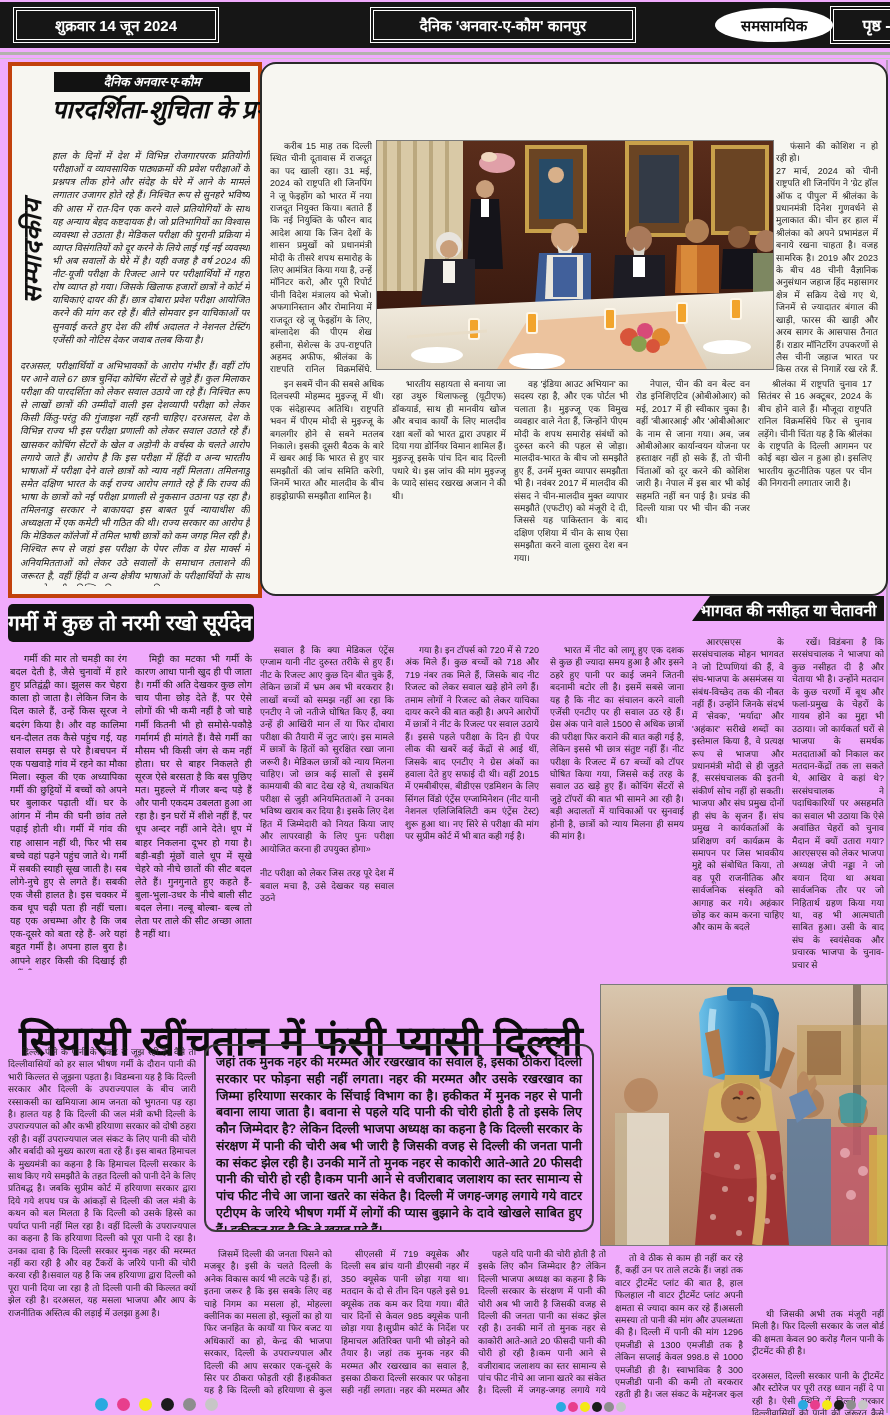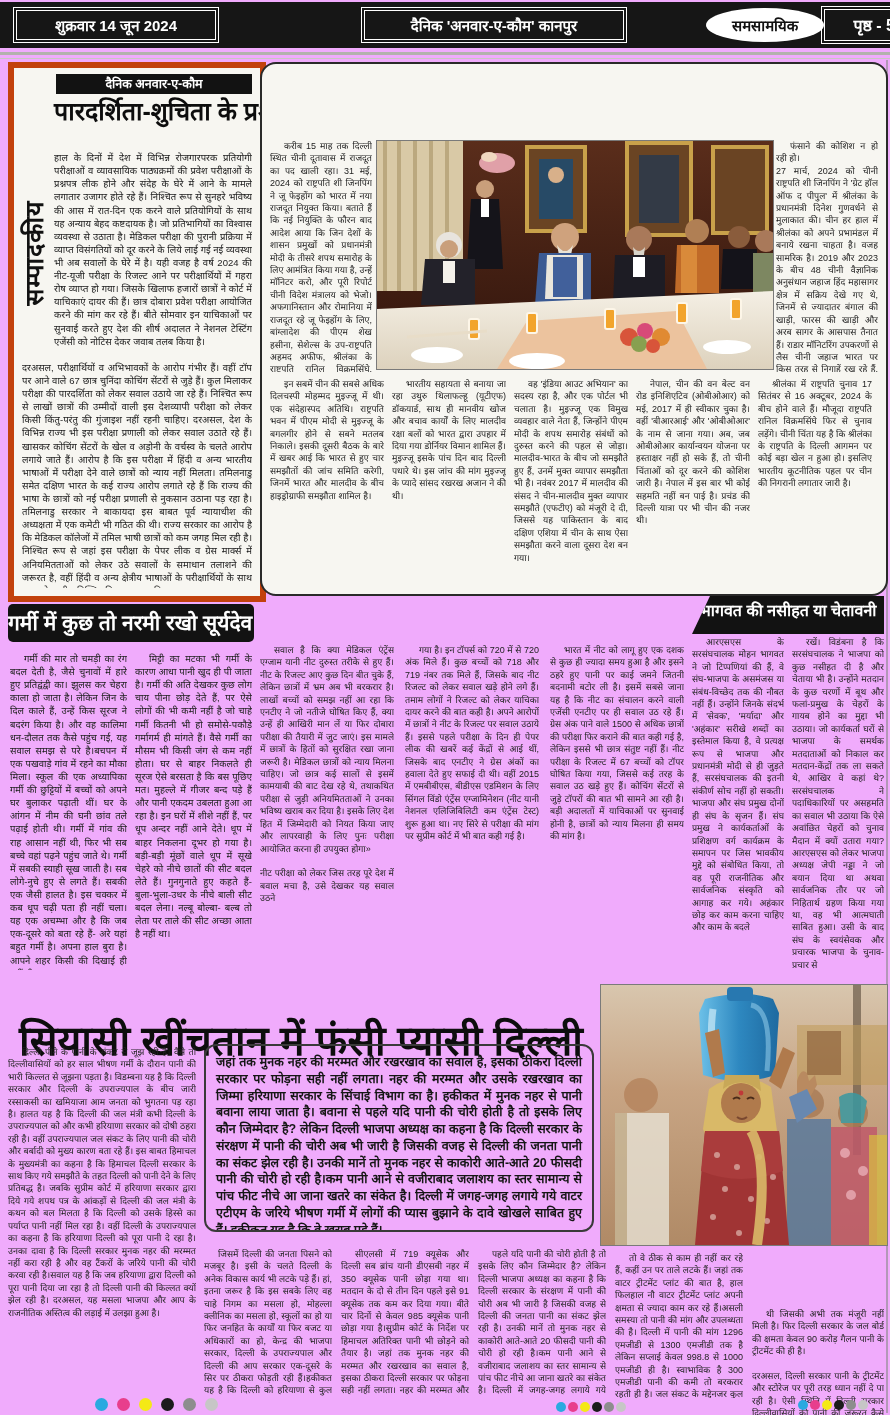--- a/index.html
+++ b/index.html
@@ -14,42 +14,42 @@
   .hoval{background:#fff;color:#111;font-weight:bold;font-size:15px;border-radius:50%;
          padding:7px 26px;white-space:nowrap;}
   .hrule{position:absolute;left:0;top:52px;width:890px;height:3px;
          border-top:3px solid #b3b1ac;border-bottom:1px solid #c9c7c2;}
   
   .bodytxt{font-size:9.5px;line-height:1.38;text-align:justify;color:#222;
            white-space:pre-line;overflow:hidden;text-indent:14px;}
   .colabs{position:absolute;overflow:hidden;}
   
   .editorial{position:absolute;left:8px;top:62px;width:246px;height:528px;
-             border:6px solid #c2410c;background:#f7f6f1;}
+             border:4px solid #c2410c;background:#f7f6f1;font-style:italic;}
   .ed-mast{position:absolute;left:42px;top:6px;width:196px;height:20px;background:#121212;
            color:#fff;font-weight:bold;font-size:12.5px;text-align:center;line-height:20px;}
   .ed-title{position:absolute;left:40px;top:30px;width:200px;font-size:25px;font-weight:bold;
             color:#0d0d0d;line-height:1.1;white-space:nowrap;}
   .ed-kicker{position:absolute;left:-96px;top:168px;width:230px;height:34px;
              transform:rotate(-90deg);font-size:25px;font-weight:bold;color:#111;
              text-align:center;letter-spacing:1px;}
   .ed-body{position:absolute;left:8px;top:70px;width:230px;height:450px;}
   .ed-spacer{float:left;width:32px;height:200px;}
   
   .main-art{position:absolute;left:260px;top:62px;width:624px;height:530px;
             border:2px solid #2a2a2a;border-radius:16px;background:#f7f6f1;}
   .main-head{position:absolute;left:12px;top:10px;width:598px;height:56px;background:#121212;
              border-radius:9px;color:#fff;font-weight:bold;font-size:34px;text-align:center;
              line-height:56px;white-space:nowrap;overflow:hidden;}
   .photo-frame{position:absolute;border:1px solid #7a7a7a;background:#2c120c;overflow:hidden;}
   
   .blackbar{background:#121212;color:#fff;font-weight:bold;text-align:left;overflow:hidden;}
   .medical-title{position:absolute;left:0;top:0;width:100%;font-size:29px;font-weight:bold;
                  text-align:center;color:#0d0d0d;white-space:nowrap;}
-  .bhagwat-head{position:absolute;left:0;top:0;width:100%;height:38px;background:#121212;
+  .bhagwat-head{position:absolute;left:0;top:0;width:100%;height:25px;background:#121212;
                 color:#fff;font-weight:bold;font-size:16px;text-align:center;line-height:30px;
                 clip-path:polygon(18px 0,100% 0,100% 100%,0 100%);white-space:nowrap;}
   
   .delhi-title{position:absolute;left:8px;top:980px;width:586px;font-size:41px;font-weight:bold;
                color:#0d0d0d;text-align:center;white-space:nowrap;overflow:hidden;margin-top:31px;}
   .pullquote{position:absolute;left:204px;top:1044px;width:390px;height:188px;
              border:2px solid #3a3a3a;border-radius:12px;padding:8px 10px;box-sizing:border-box;
              font-size:12.5px;font-weight:bold;line-height:1.34;text-align:justify;
              color:#161616;overflow:hidden;white-space:pre-line;}
   
@@ -60,21 +60,21 @@
   .page-edge{position:absolute;right:2px;top:60px;width:2px;height:1353px;background:#8a8a8a;opacity:.6;}
 </style>
 </head>
 <body>
 
 <div id="page">
 
   <div class="masthead-bar">
     <div class="hbox" style="margin-left:16px;min-width:170px;">शुक्रवार 14 जून 2024</div>
     <div class="hdot" style="margin-left:120px;"></div>
-    <div class="hbox" style="margin-left:28px;min-width:230px;">दैनिक  'अनवार-ए-कौम'  कानपुर</div>
+    <div class="hbox" style="margin-left:37px;min-width:230px;">दैनिक  'अनवार-ए-कौम'  कानपुर</div>
     <div class="hdot" style="margin-left:26px;"></div>
     <div class="hoval" style="margin-left:56px;">समसामयिक</div>
     <div class="hbox" style="margin-left:auto;margin-right:14px;min-width:70px;font-size:16px;">पृष्ठ - 5</div>
   </div>
   <div class="hrule"></div>
   <div class="page-edge"></div>
 
   <div class="editorial">
     <div class="ed-mast">दैनिक अनवार-ए-कौम</div>
     <div class="ed-title">पारदर्शिता-शुचिता के प्रश्न</div>

